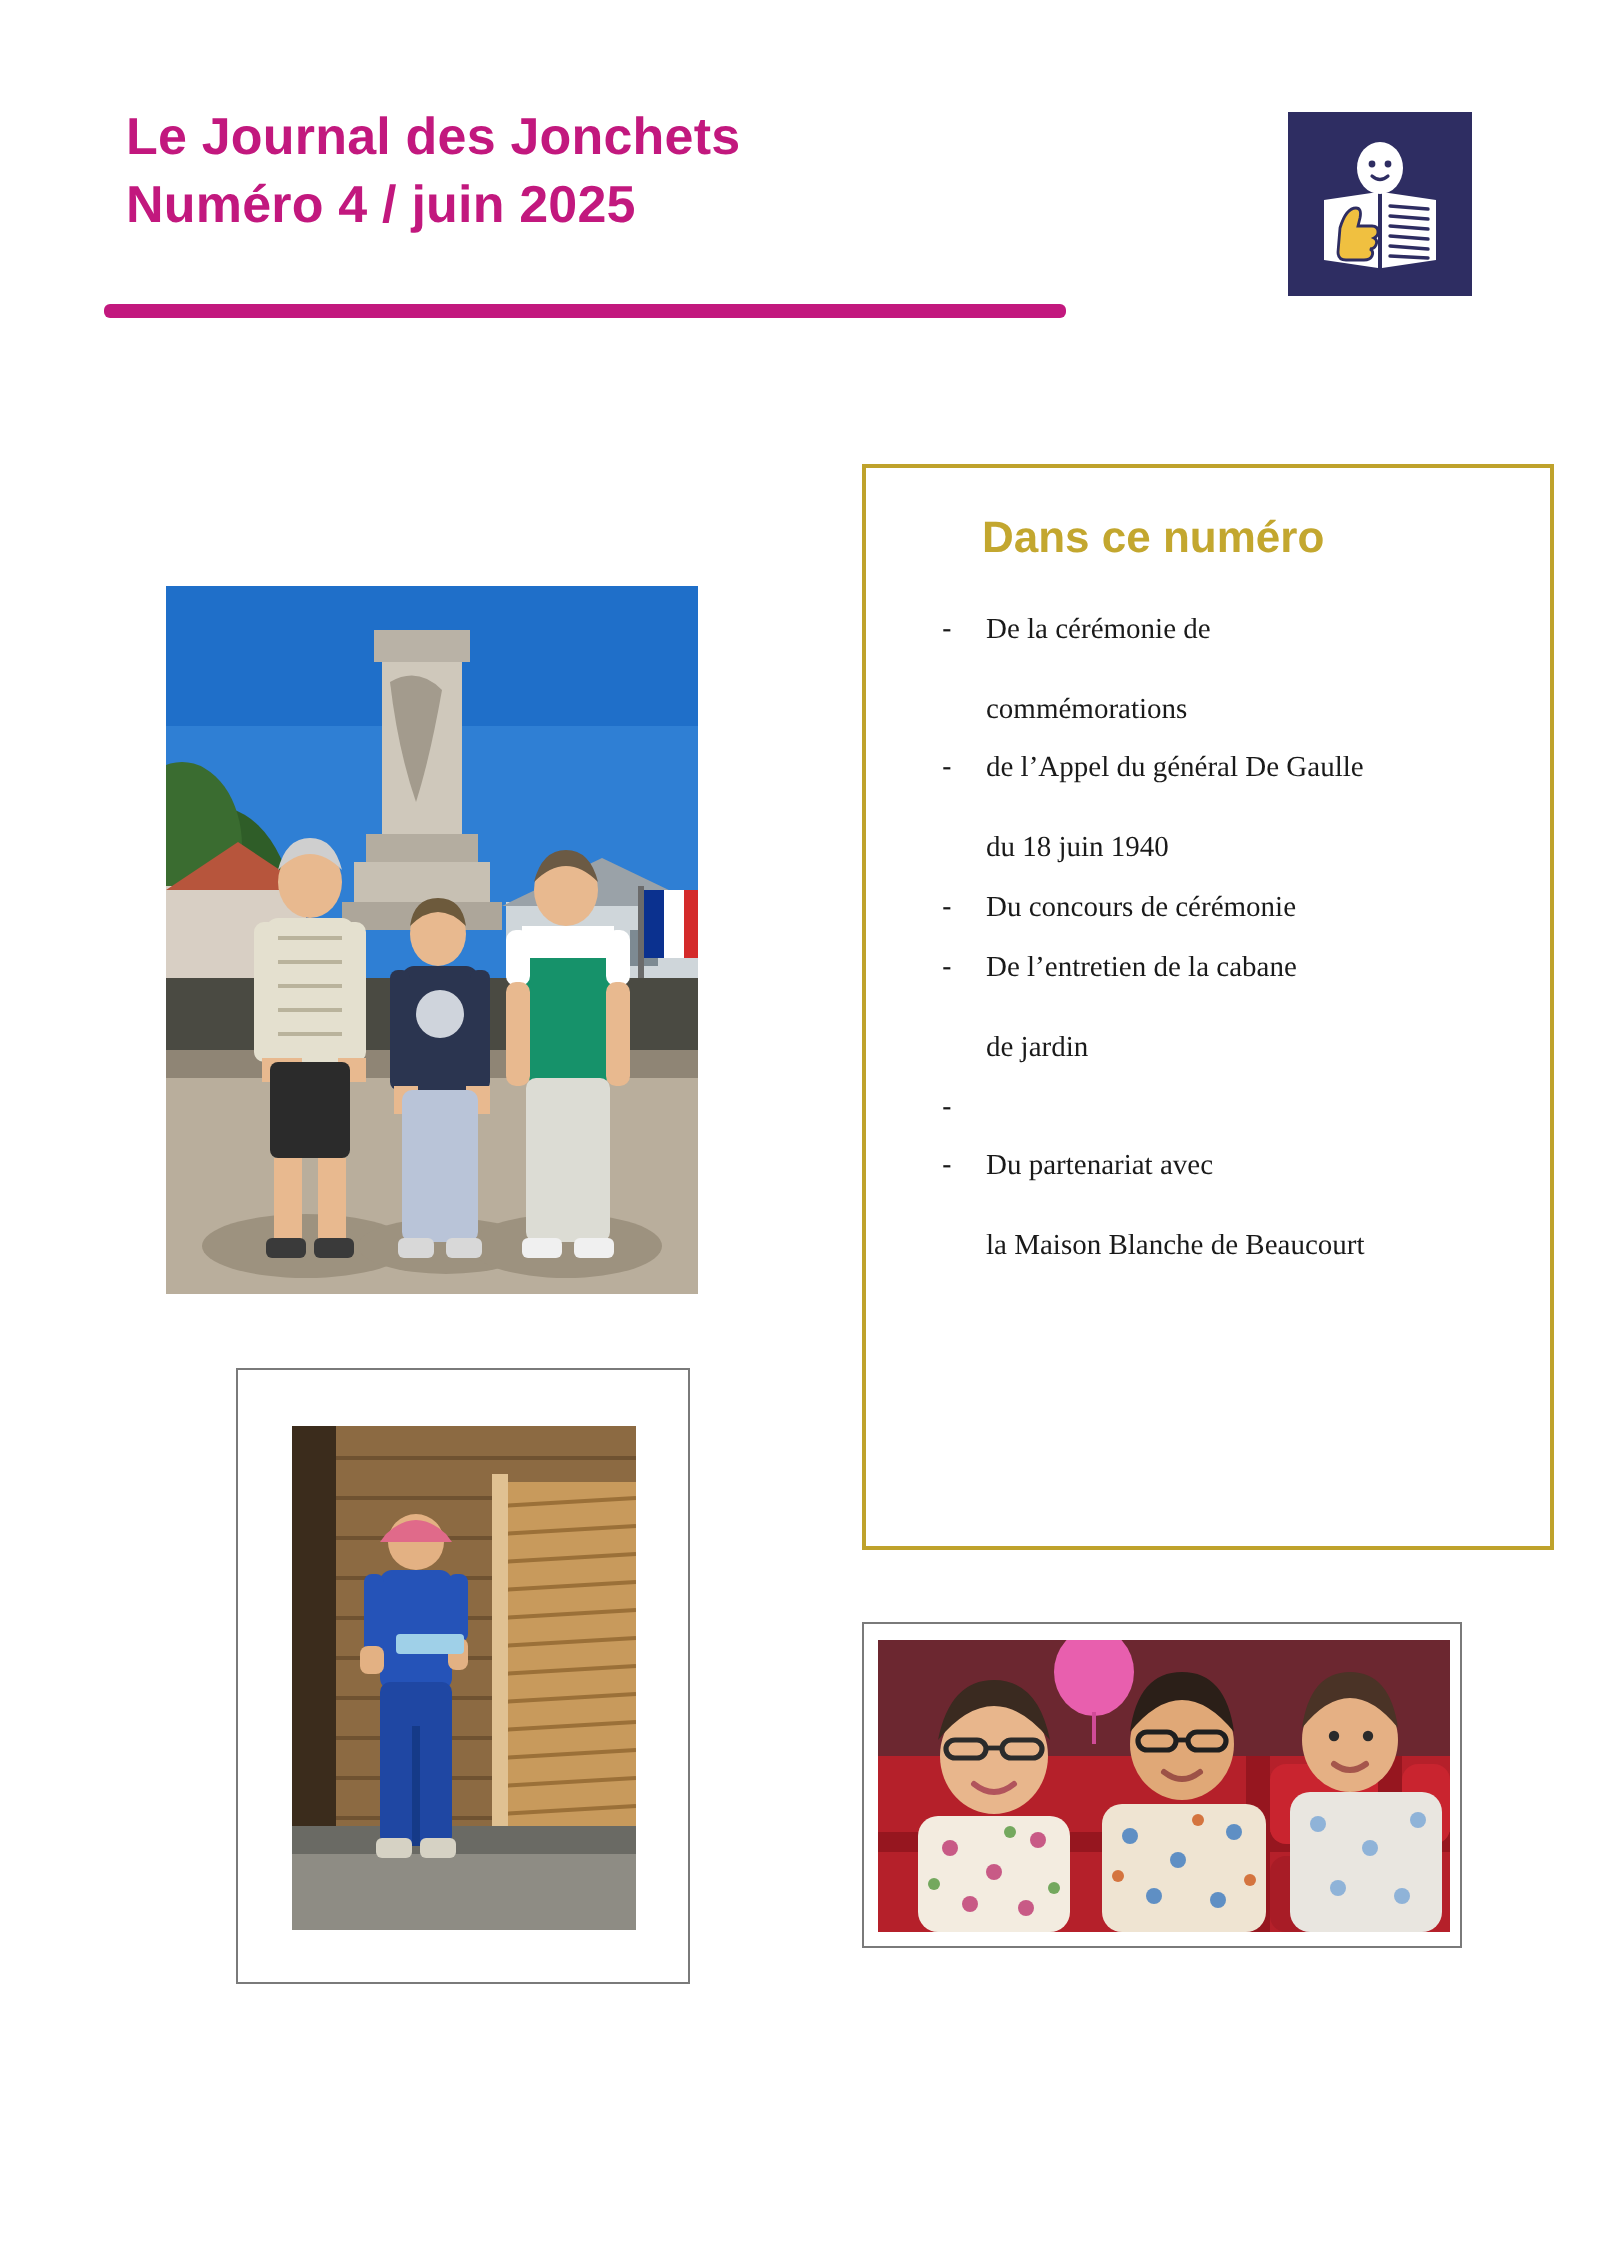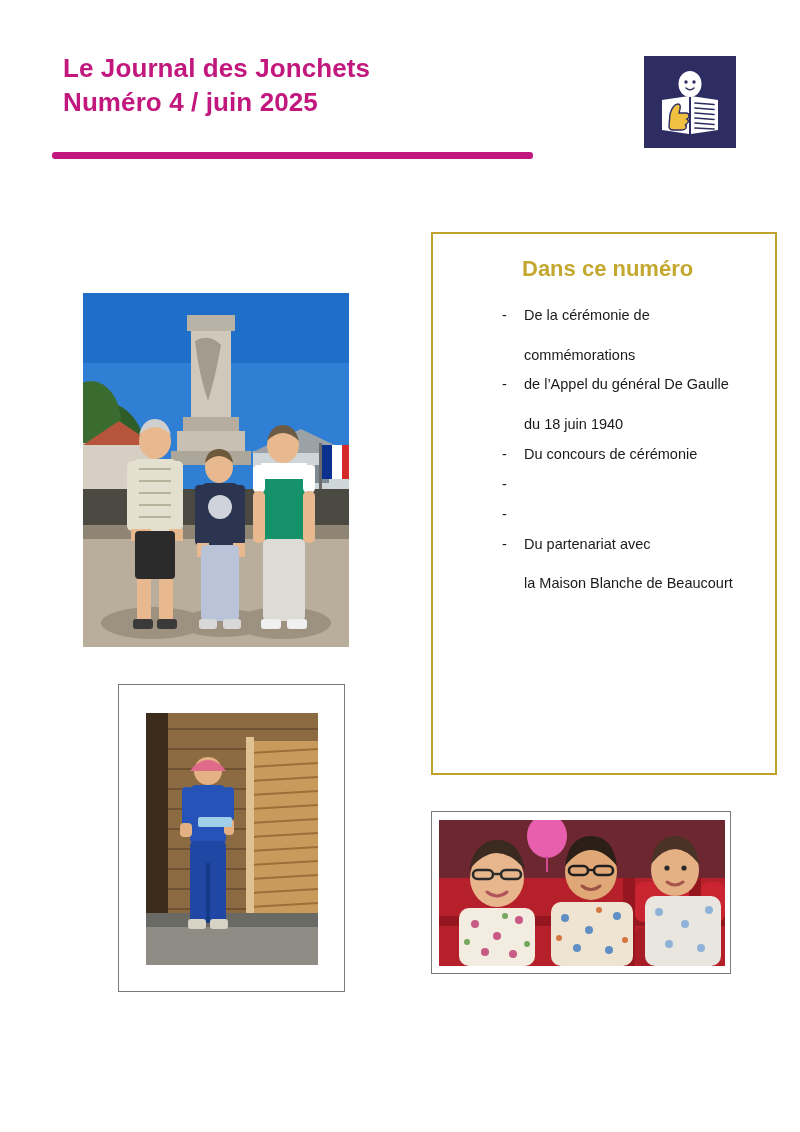--- a/index.html
+++ b/index.html
@@ -111,21 +111,20 @@
   
   .summary {
     position: absolute;
     left: 431px;
     top: 232px;
     width: 346px;
     height: 543px;
     border: 2px solid #bfa22b;
     box-sizing: border-box;
     background: #ffffff;
-    padding-left: 31px;
   }
   .summary-title {
     color: #c3a72f;
     font-weight: bold;
     font-size: 22px;
     line-height: 1.35;
     padding: 20px 28px 0 58px;
   }
   .summary-list {
     margin: 22px 0 0 0;
@@ -138,21 +137,21 @@
     color: #1a1a1a;
     line-height: 1.30;
     padding: 0 10px 0 38px;
     margin-bottom: 11px;
   }
   .bullet {
     width: 22px;
     flex: 0 0 22px;
     color: #1a1a1a;
   }
-  .li-text { flex: 1 1 auto; }
+  .li-text { flex: 1 1 auto; font-family: Liberation Serif, serif; }
   .li-text .cont {
     display: block;
     margin-top: 21px;
   }
 </style>
 </head>
 <body>
 
 <div class="header">
 
@@ -442,20 +441,24 @@
       </span>
     </li>
     <li>
       <span class="bullet">-</span>
       <span class="li-text">
         <span>Du concours de cérémonie</span>
       </span>
     </li>
     <li>
       <span class="bullet">-</span>
+      <span class="li-text">
+        <span>De l’entretien de la cabane</span>
+        <span class="cont">de jardin</span>
+      </span>
     </li>
     <li>
       <span class="bullet">-</span>
     </li>
     <li>
       <span class="bullet">-</span>
       <span class="li-text">
         <span>Du partenariat avec</span>
         <span class="cont">la Maison Blanche de Beaucourt</span>
       </span>

